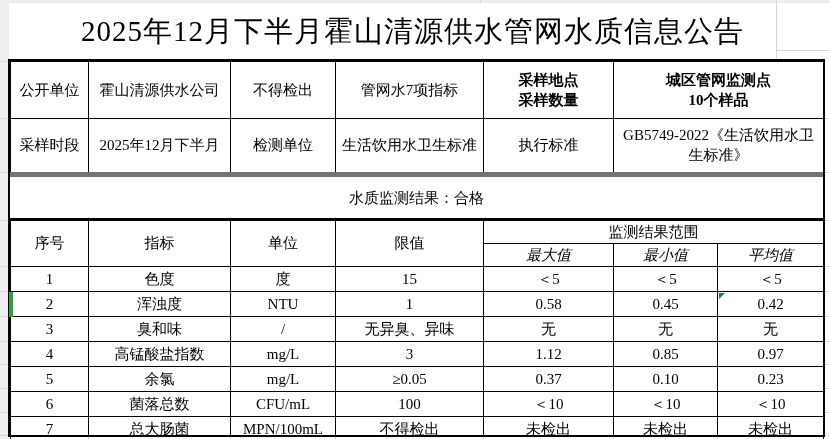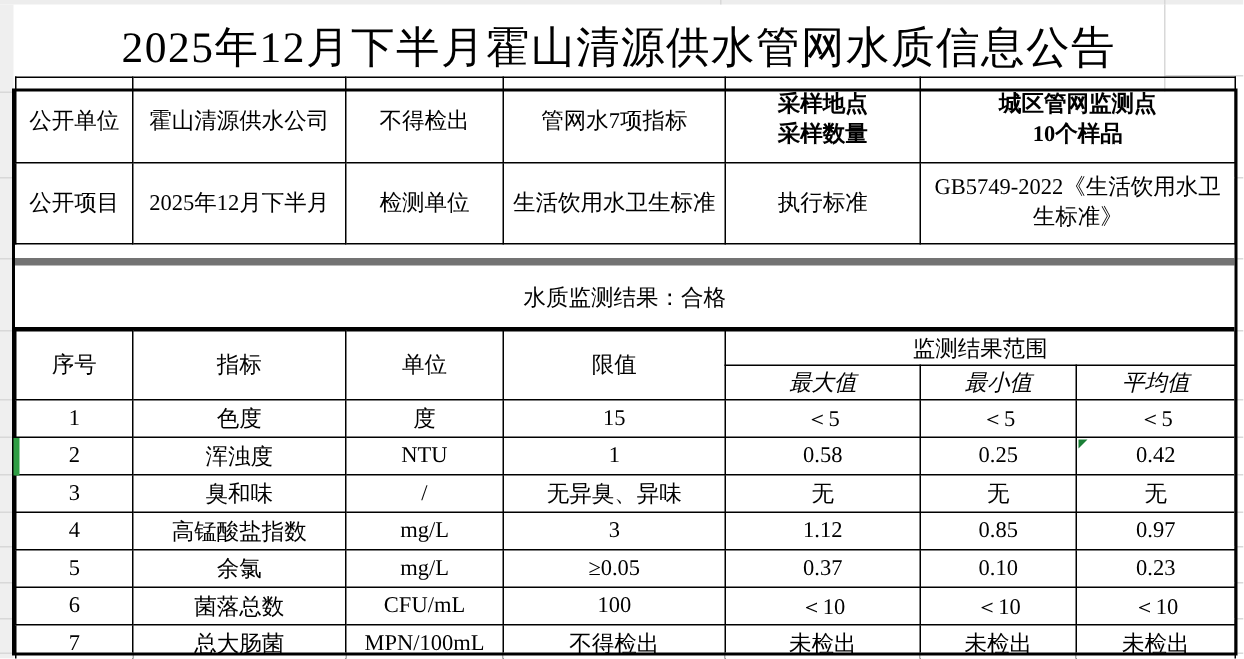--- a/index.html
+++ b/index.html
@@ -17,21 +17,21 @@
   }
   .outer-border{
     position:absolute;left:8px;top:59px;width:813px;height:374px;
     border:2px solid #000;pointer-events:none;z-index:5;
   }
   table{border-collapse:collapse;table-layout:fixed;position:absolute;left:10px;}
   td,th{
     border:1px solid #000;text-align:center;vertical-align:middle;
     font-weight:normal;font-size:15px;padding:0 2px;overflow:hidden;
   }
-  .info-table{top:51px;width:813px;}
+  .info-table{top:61px;width:813px;}
   .info-table tr:nth-child(1) td{height:56px;}
   .info-table tr:nth-child(2) td{height:53px;}
   .pre{white-space:pre-line;line-height:1.35;font-weight:bold;}
   .wrap{line-height:1.3;}
   .result-row{
     position:absolute;left:10px;top:172px;width:813px;height:48px;
     border-top:5px solid #737373;display:flex;align-items:center;justify-content:center;
     font-size:15px;box-sizing:border-box;
   }
   .thick-line{position:absolute;left:10px;top:218px;width:813px;height:2px;background:#000;z-index:4;}
@@ -73,21 +73,21 @@
       <td>公开单位</td>
       <td>霍山清源供水公司</td>
       <td>不得检出</td>
       <td>管网水7项指标</td>
       <td class="pre">采样地点
 采样数量</td>
       <td class="pre">城区管网监测点
 10个样品</td>
     </tr>
     <tr>
-      <td>公开项目</td>
+      <td>采样时段</td>
       <td>2025年12月下半月</td>
       <td>检测单位</td>
       <td>生活饮用水卫生标准</td>
       <td>执行标准</td>
       <td class="wrap">GB5749-2022《生活饮用水卫生标准》</td>
     </tr>
   </tbody>
     </table>
 
   <div class="result-row">水质监测结果：合格</div>
@@ -125,21 +125,21 @@
       <td>＜5</td>
       <td>＜5</td>
       <td>＜5</td>
     </tr>
         <tr>
       <td>2</td>
       <td>浑浊度</td>
       <td>NTU</td>
       <td>1</td>
       <td>0.58</td>
-      <td>0.25</td>
+      <td>0.45</td>
       <td>0.42</td>
     </tr>
         <tr>
       <td>3</td>
       <td>臭和味</td>
       <td>/</td>
       <td>无异臭、异味</td>
       <td>无</td>
       <td>无</td>
       <td>无</td>

